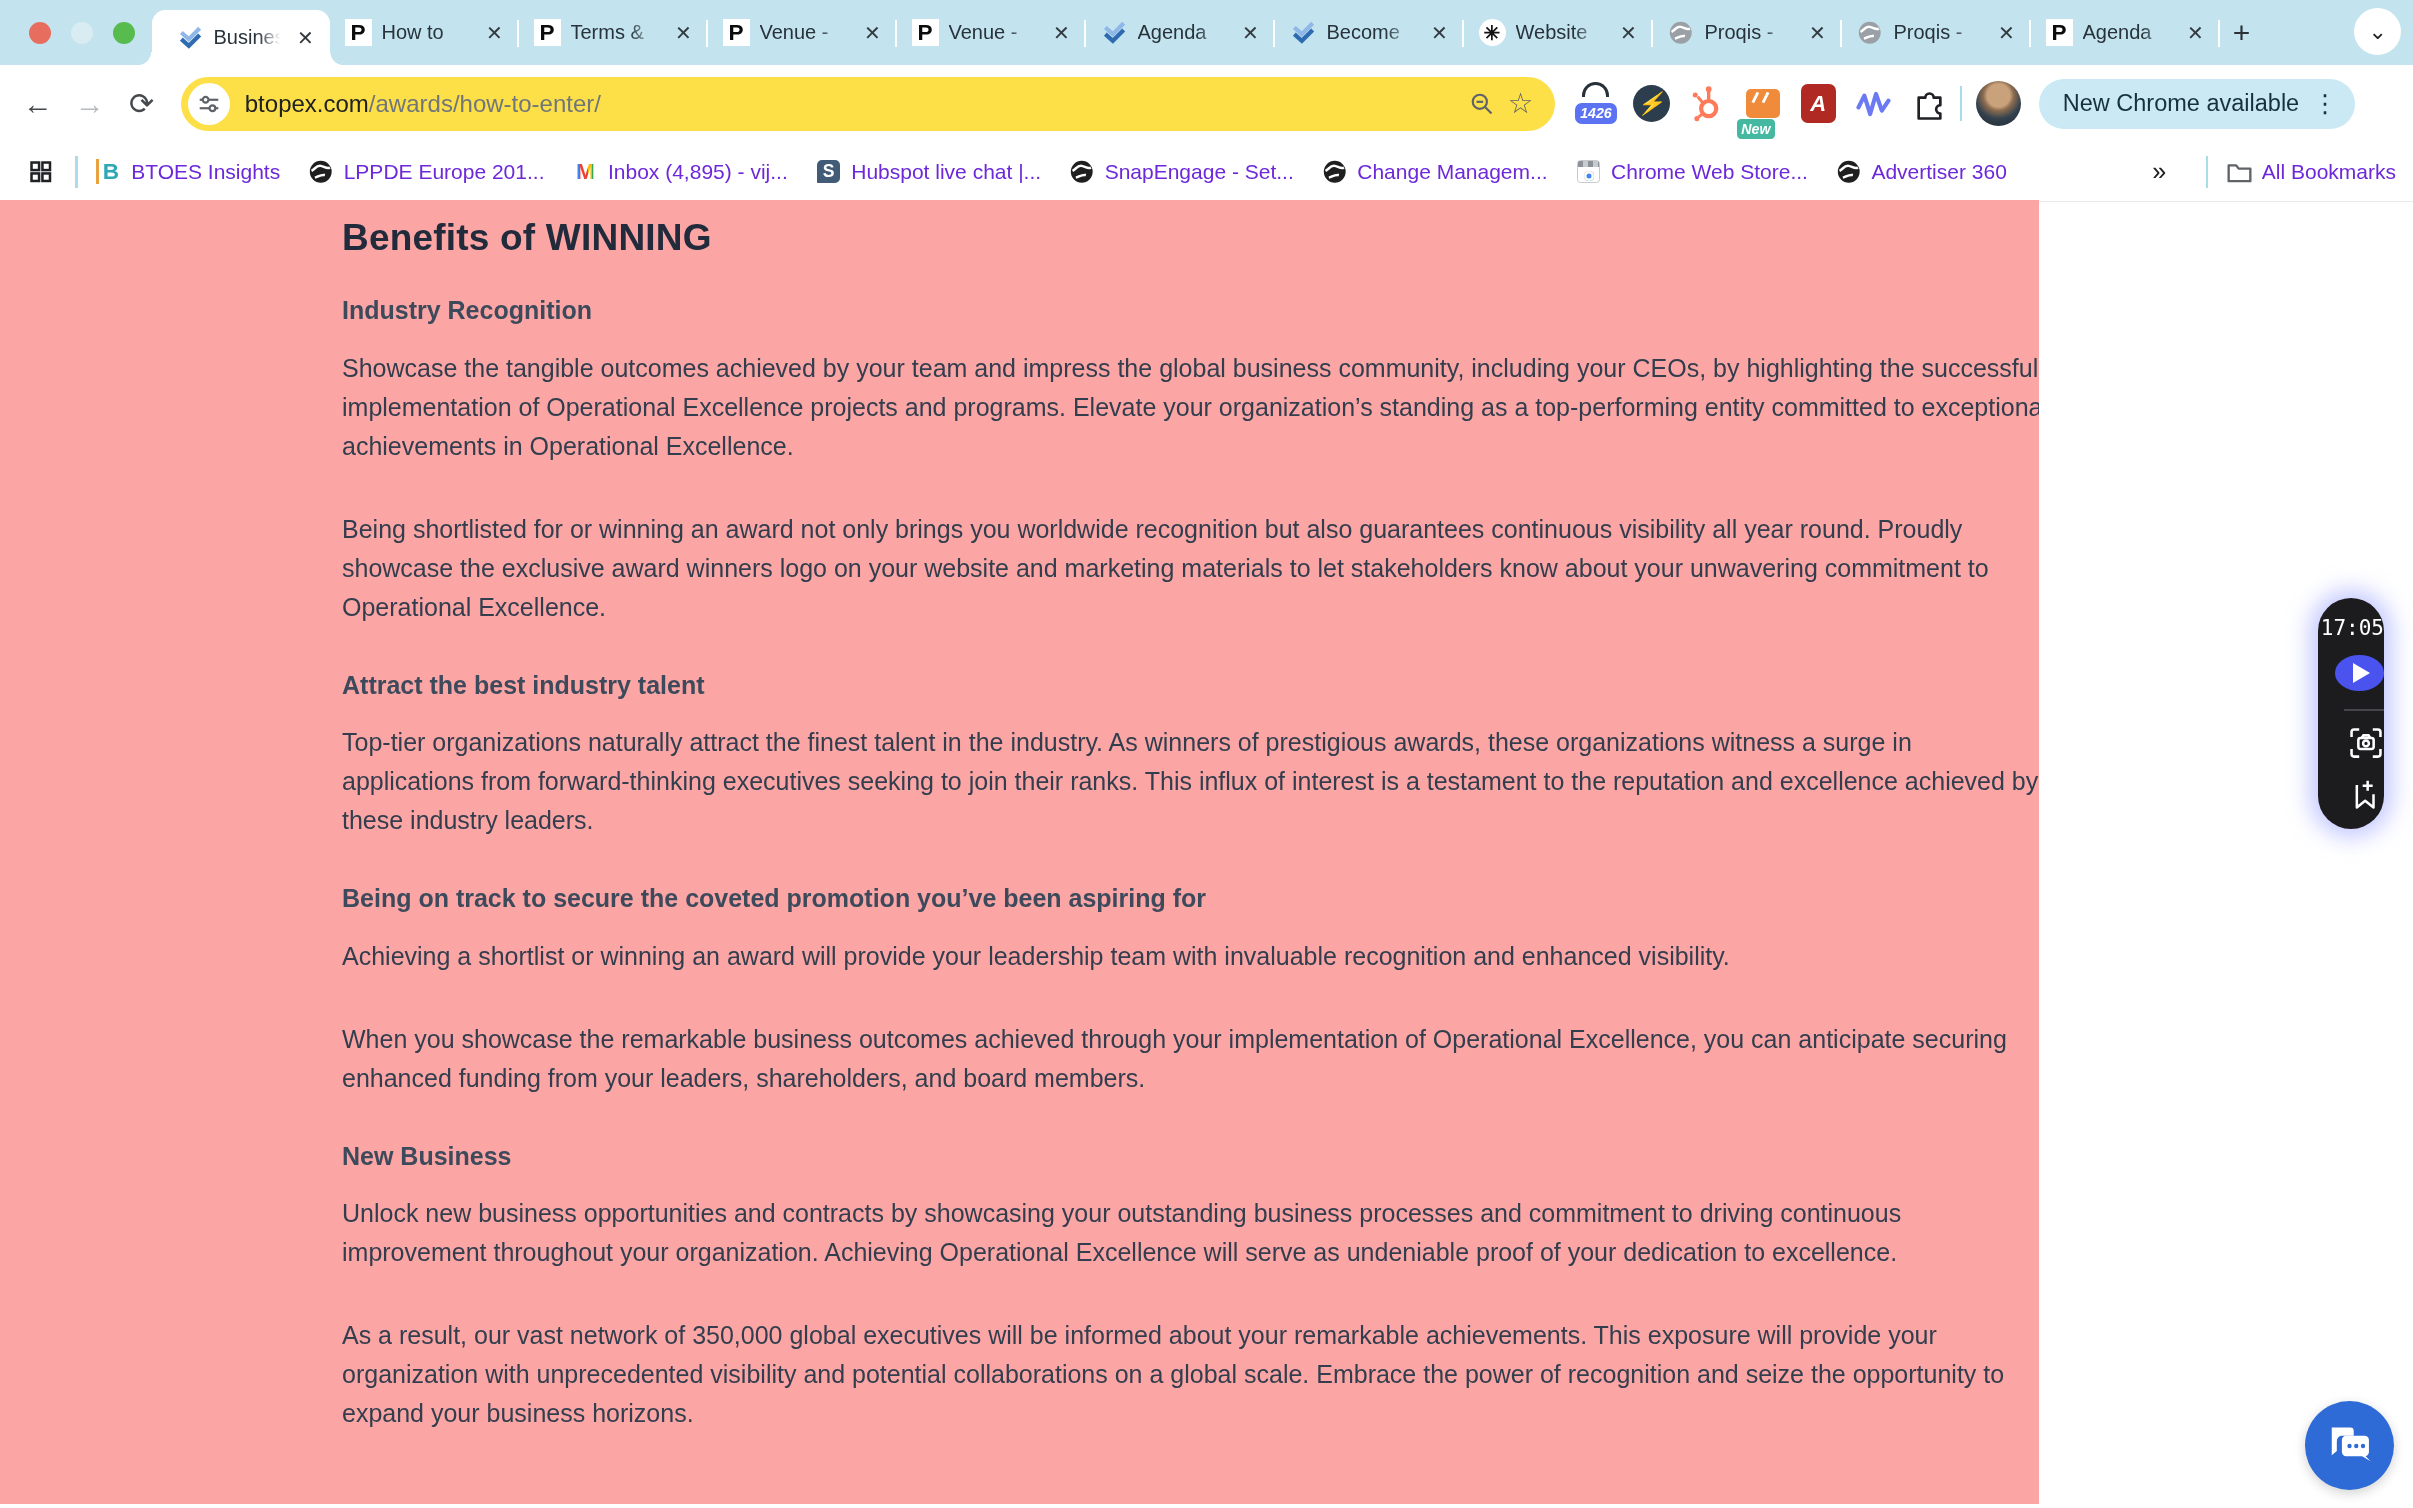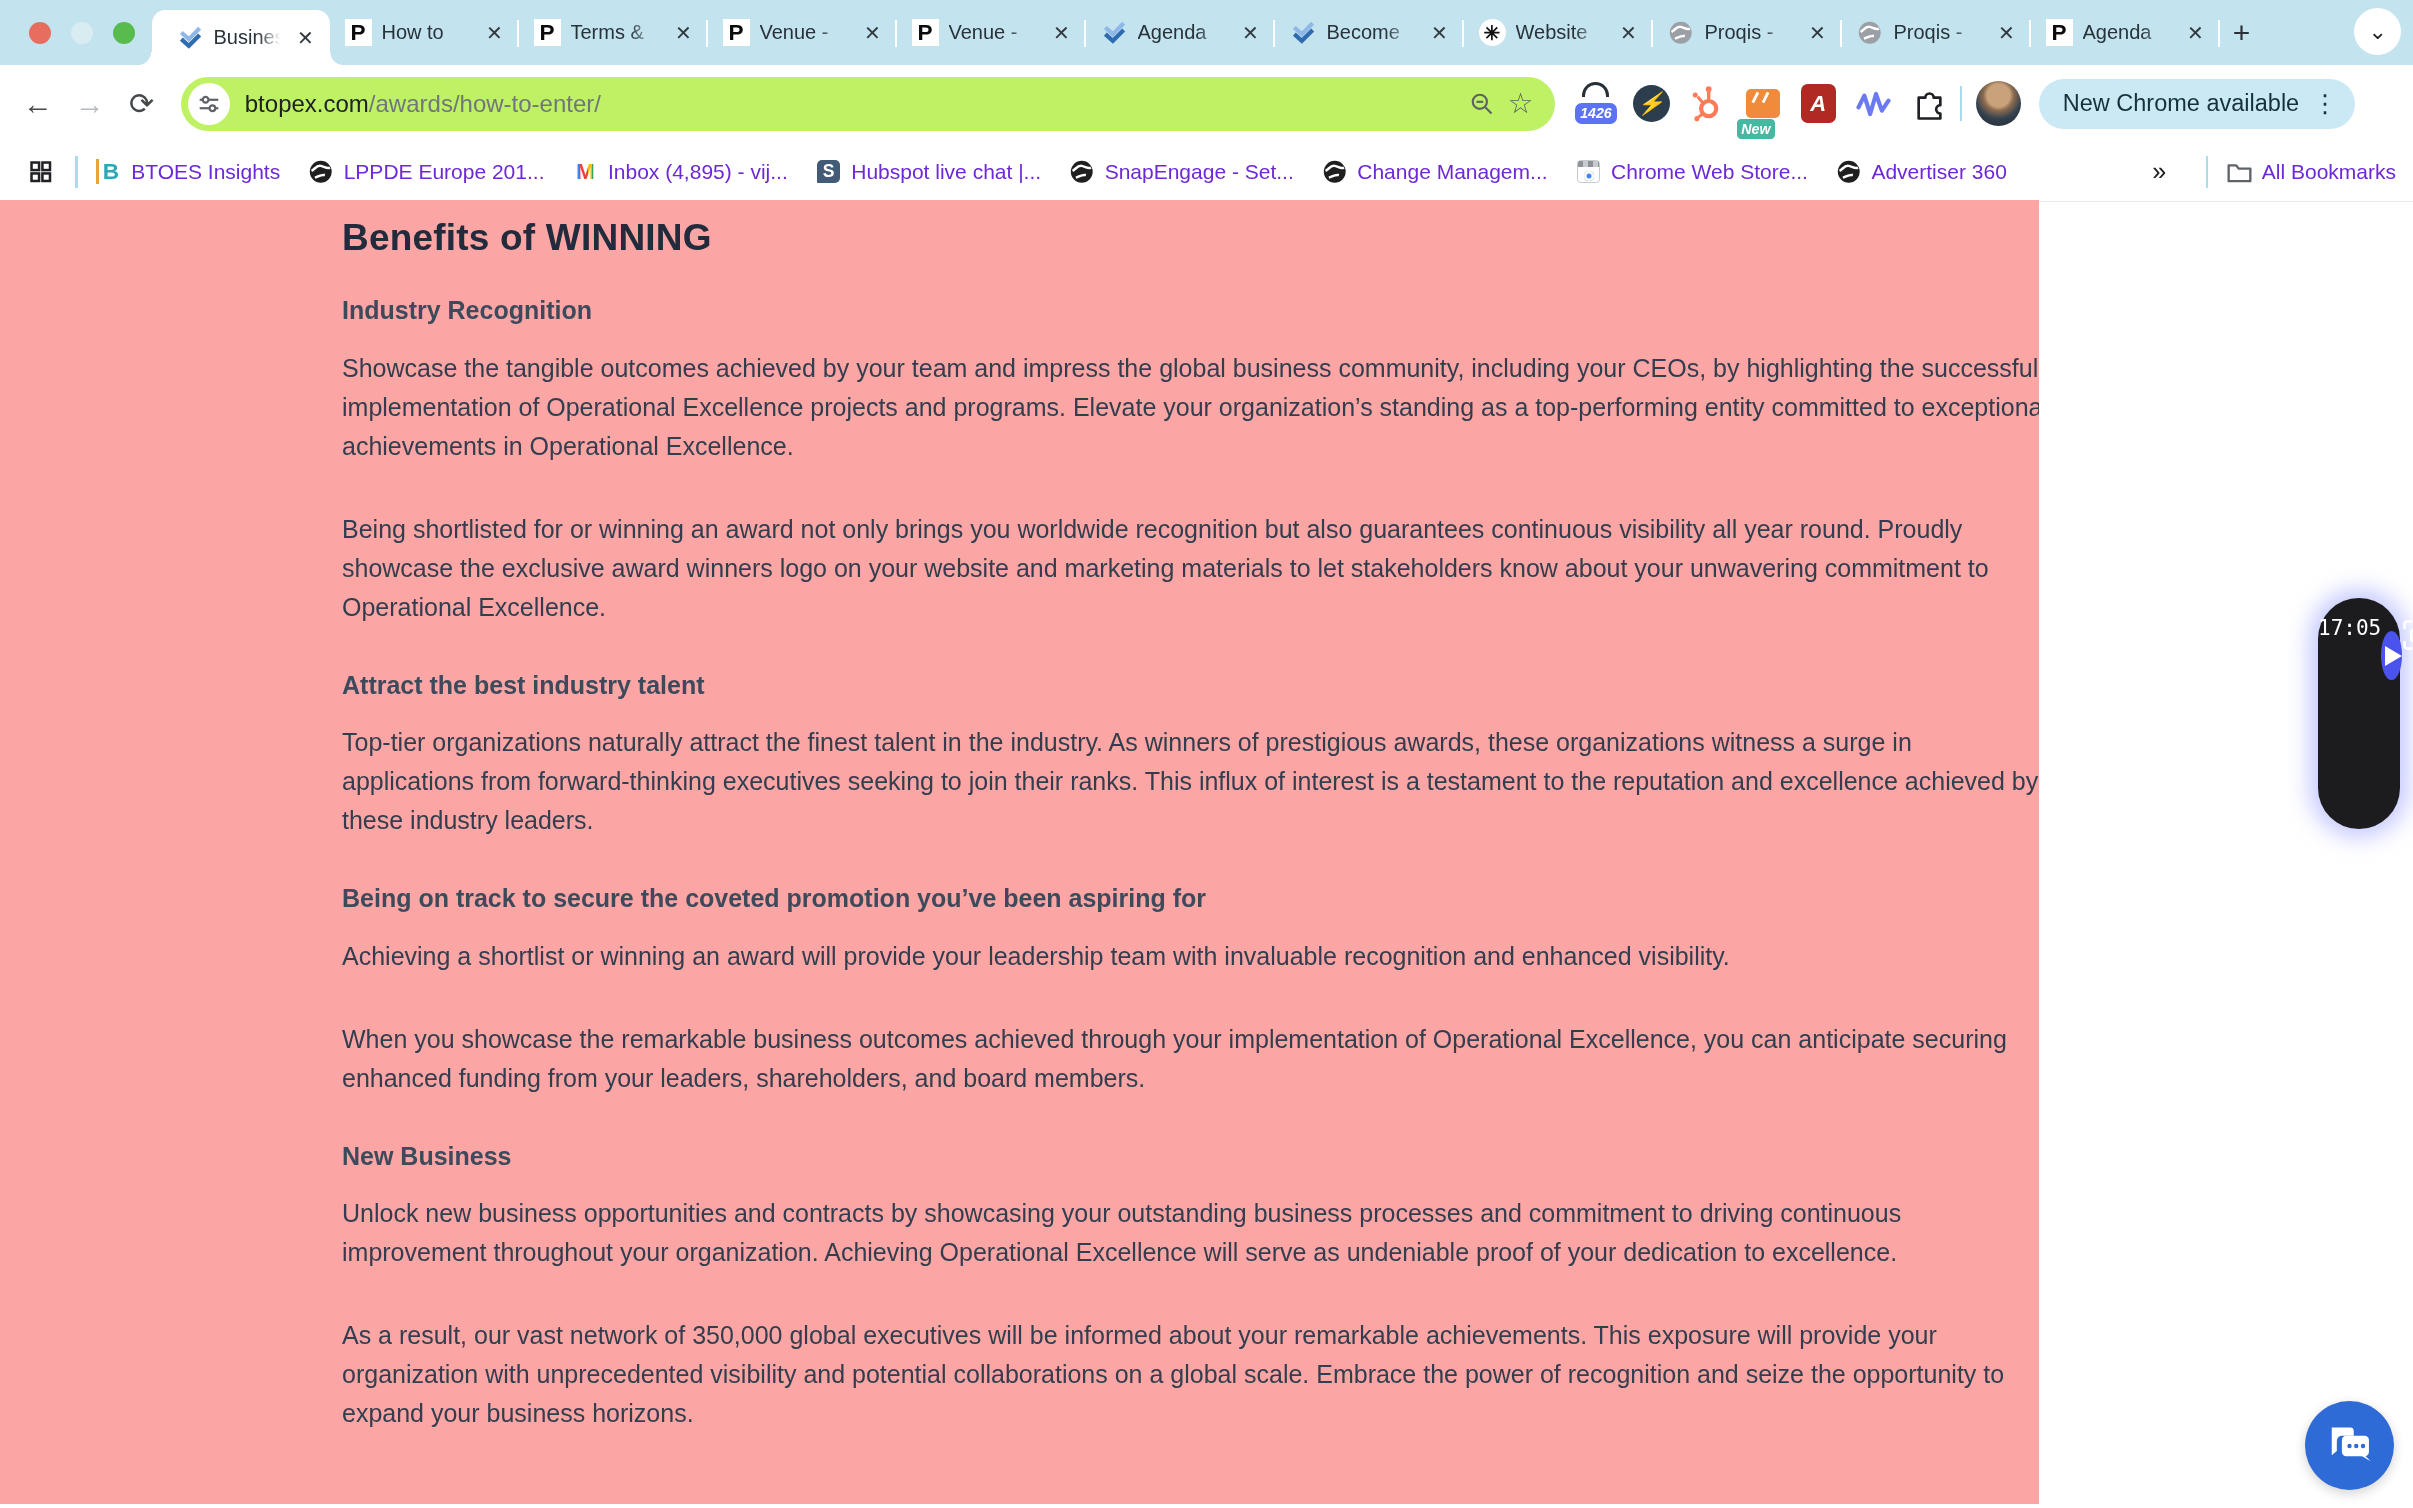--- a/index.html
+++ b/index.html
@@ -40,21 +40,21 @@
   .tab-chevron { position:absolute; right:11.7px; top:8.4px; width:47px; height:47px; border-radius:23.5px;
     background:#fff; display:flex; align-items:center; justify-content:center; font-size:22px; color:#202124; cursor:pointer; }
 
   
   .toolbar { position:absolute; left:0; top:65px; width:2413px; height:77px; background:#fff;
     display:flex; align-items:center; }
   .nav-btn { width:52px; height:52px; display:flex; align-items:center; justify-content:center;
     font-size:30px; color:#45484c; cursor:pointer; }
   .nav-btn.disabled { color:#b7bbbf; }
   .toolbar .back { margin-left:11.7px; }
-  .omnibox { margin-left:13.4px; width:1374px; height:54px; background:#bef264; border-radius:27px;
+  .omnibox { margin-left:13.4px; width:1374px; height:54px; background:#fde047; border-radius:27px;
     display:flex; align-items:center; padding:0 15px 0 6.7px; }
   .tune-wrap { width:42px; height:42px; border-radius:50%; background:#fff; display:flex;
     align-items:center; justify-content:center; flex:none; cursor:pointer; }
   .url-text { margin-left:15px; font-size:24px; flex:1; white-space:nowrap; overflow:hidden; }
   .url-domain { color:#202124; }
   .url-path { color:#71767b; }
   .omni-icon { width:39px; height:39px; display:flex; align-items:center; justify-content:center;
     color:#5f6368; flex:none; cursor:pointer; }
   .star { font-size:28.5px; }
 
@@ -102,22 +102,22 @@
   .bm-right { margin-left:auto; display:flex; align-items:center; }
 
   
   .page { position:absolute; left:0; top:200px; width:2039px; height:1304px; background:#fca5a5; overflow:hidden; }
   .article { padding:17px 0 0 342px; width:2078px; }
   .article h1 { font-size:37px; color:#212b3b; letter-spacing:0.2px; margin:0 0 25px; }
   .article h2 { font-size:25px; color:#3d4a5b; margin:37px 0 23.5px; }
   .article p { font-size:25px; line-height:39px; color:#323e4d; margin:0 0 44px; width:1706px; }
 
   
-  .recorder { position:absolute; left:2318px; top:598px; width:82px; height:231px; background:#1c1c1f;
-    border-radius:42px; display:flex; flex-direction:row; align-items:flex-start; padding:18.4px 0;
+  .recorder { position:absolute; left:2318px; top:598px; width:66px; height:231px; background:#1c1c1f;
+    border-radius:42px; display:flex; flex-direction:column; align-items:flex-end; padding:18.4px 0;
     box-shadow:0 0 22px 8.4px rgba(150,158,255,.55), 0 0 3.4px 1.7px rgba(255,255,255,.8); }
   .rec-time { font-family:"DejaVu Sans Mono", monospace; font-size:21px; color:#fff; }
   .rec-play { margin-top:15px; width:49px; height:49px; border-radius:50%; background:#4b53ef;
     display:flex; align-items:center; justify-content:center; cursor:pointer; }
   .rec-play-tri { width:0; height:0; border-left:17px solid #fff; border-top:10px solid transparent;
     border-bottom:10px solid transparent; margin-left:4.2px; }
   .rec-divider { width:40px; height:2.5px; background:#45454a; margin:18.4px 0 15px; }
   .rec-ico { width:37px; height:37px; display:flex; align-items:center; justify-content:center;
     cursor:pointer; color:#fff; }
   .rec-ico + .rec-ico { margin-top:18.4px; }

